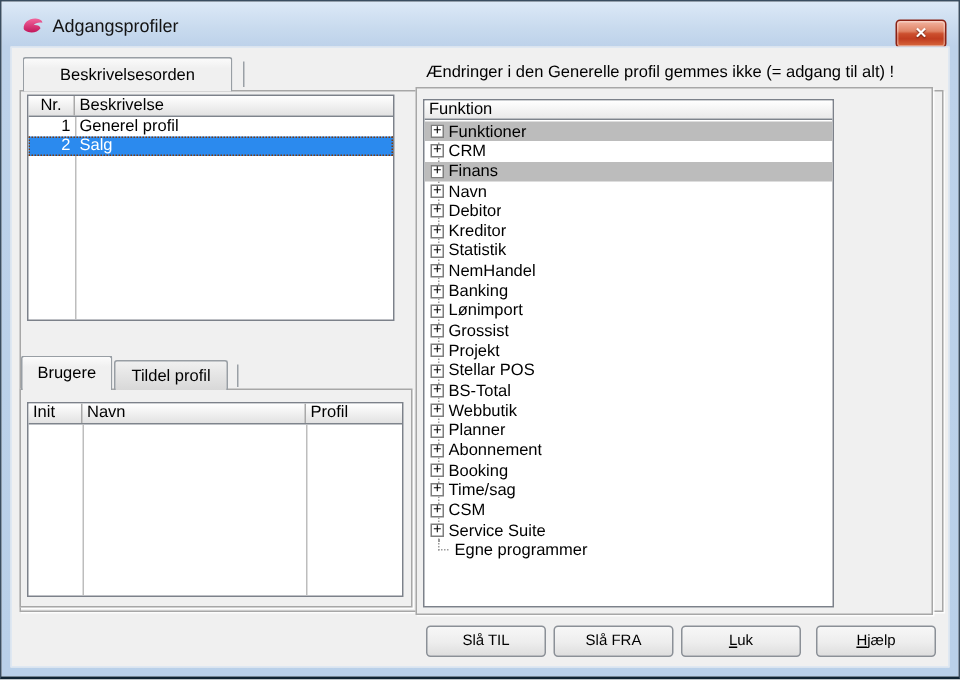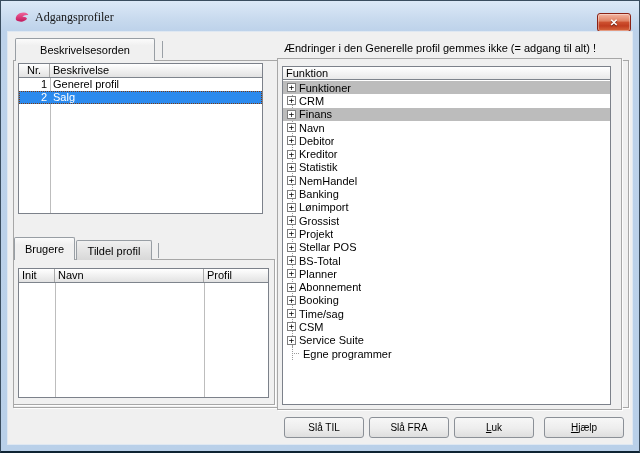--- a/index.html
+++ b/index.html
@@ -4,21 +4,21 @@
 <style>
   * { margin:0; padding:0; box-sizing:border-box; }
   html,body { background:#fff; }
   body { font-family:"Liberation Sans", sans-serif; font-size:11px; color:#000; }
 
   .win { position:relative; width:640px; height:453px;
          border:1px solid #3a4d5f; border-bottom:2px solid #0f2433;
          background:linear-gradient(180deg,#dce9f7 0px,#c8daee 18px,#bdd2ea 30px,#b9d0e9 100%);
          overflow:hidden; }
 
-  .titlebar { position:absolute; left:0; top:0; right:0; height:34px;font-family:Liberation Serif, serif; }
+  .titlebar { position:absolute; left:0; top:0; right:0; height:34px; }
   .app-icon { position:absolute; left:13px; top:8px; width:16px; height:16px; }
   .title-text { position:absolute; left:34px; top:9px; font-size:12px; color:#141414; }
   .close-btn { position:absolute; left:596px; top:12px; width:34px; height:19px;
                border:1px solid #8a2215; border-radius:3px;
                background:linear-gradient(180deg,#f3b5a2 0%,#e08365 40%,#cc4f2e 50%,#c13d20 70%,#d8693f 100%);
                box-shadow:inset 0 0 0 1px rgba(255,255,255,.35);
                display:flex; align-items:center; justify-content:center; cursor:default; }
   .close-x { color:#fff; font-size:10px; font-weight:bold; line-height:10px;
              text-shadow:0 1px 1px #5c1408; }
 
@@ -162,21 +162,21 @@
         <span class="lv-h">Profil</span>
       </div>
       <div class="lv-body">
         <div class="col-line" style="left:36px"></div>
         <div class="col-line" style="left:185px"></div>
       </div>
     </div>
 
     <div class="page" style="left:269px;top:26px;width:345px;height:352px"></div>
 
-    <div class="listbox" style="left:274px;top:34px;width:329px;height:339px">
+    <div class="listbox" style="left:274px;top:34px;width:274px;height:339px">
       <div class="tree-header">Funktion</div>
       <div class="tree-body">
         <div class="connector"></div>
       <div class="trow grey">
             <span class="box"></span>
             <span class="tlabel">Funktioner</span>
           </div>
           <div class="trow">
             <span class="box"></span>
             <span class="tlabel">CRM</span>
@@ -224,20 +224,24 @@
           <div class="trow">
             <span class="box"></span>
             <span class="tlabel">Stellar POS</span>
           </div>
           <div class="trow">
             <span class="box"></span>
             <span class="tlabel">BS-Total</span>
           </div>
           <div class="trow">
             <span class="box"></span>
+            <span class="tlabel">Webbutik</span>
+          </div>
+          <div class="trow">
+            <span class="box"></span>
             <span class="tlabel">Planner</span>
           </div>
           <div class="trow">
             <span class="box"></span>
             <span class="tlabel">Abonnement</span>
           </div>
           <div class="trow">
             <span class="box"></span>
             <span class="tlabel">Booking</span>
           </div>

